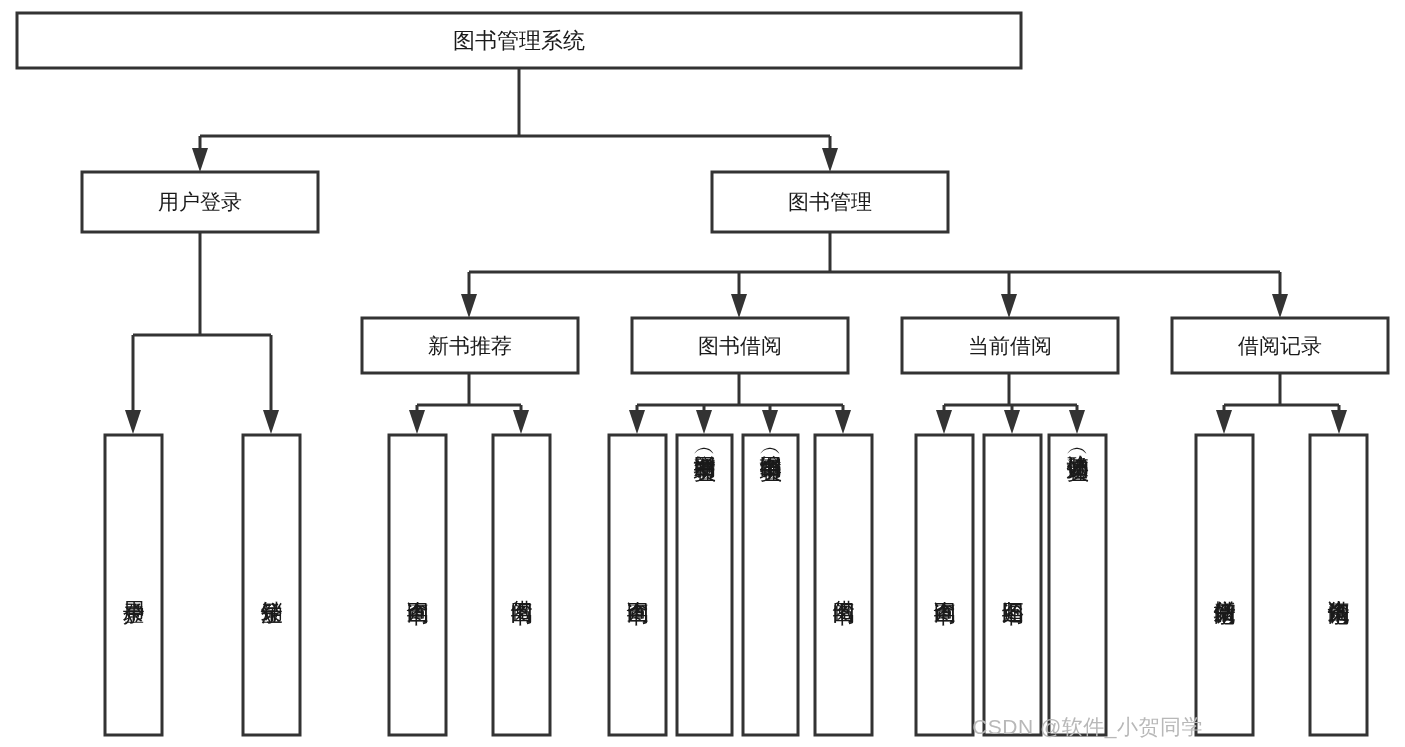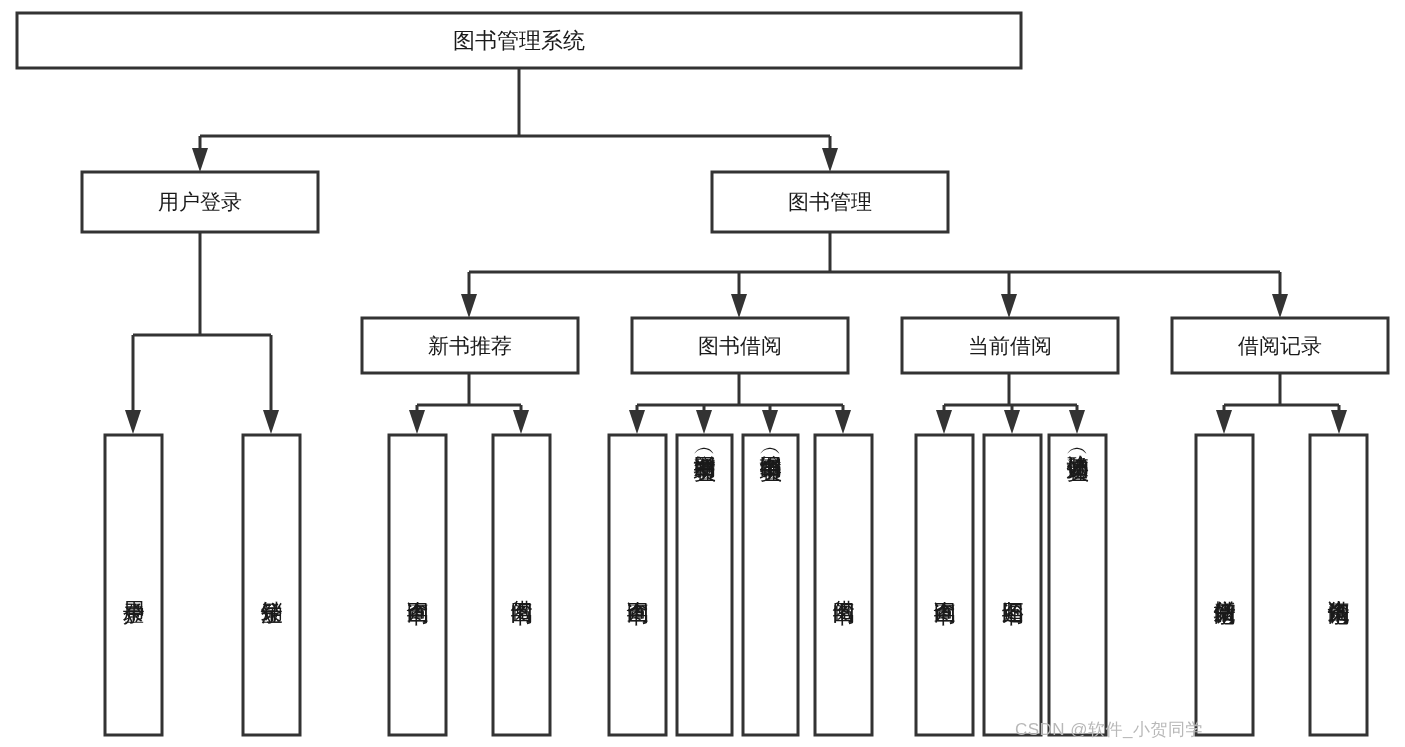--- a/index.html
+++ b/index.html
@@ -71,21 +71,21 @@
     letter-spacing: 1px;
     color: #1a1a1a;
     white-space: nowrap;
     text-align: center;
   }
   .watermark {
     position: absolute;
     right: 8px;
     bottom: 6px;
     font-family: "Liberation Sans", "DejaVu Sans", sans-serif;
-    font-size: 17px;
+    font-size: 21px;
     color: #b8b8b8;
     letter-spacing: 0.5px;
     white-space: nowrap;
     margin-top: 41px;
   }
 </style>
 </head>
 <body>
 
 <div id="diagram-root">

